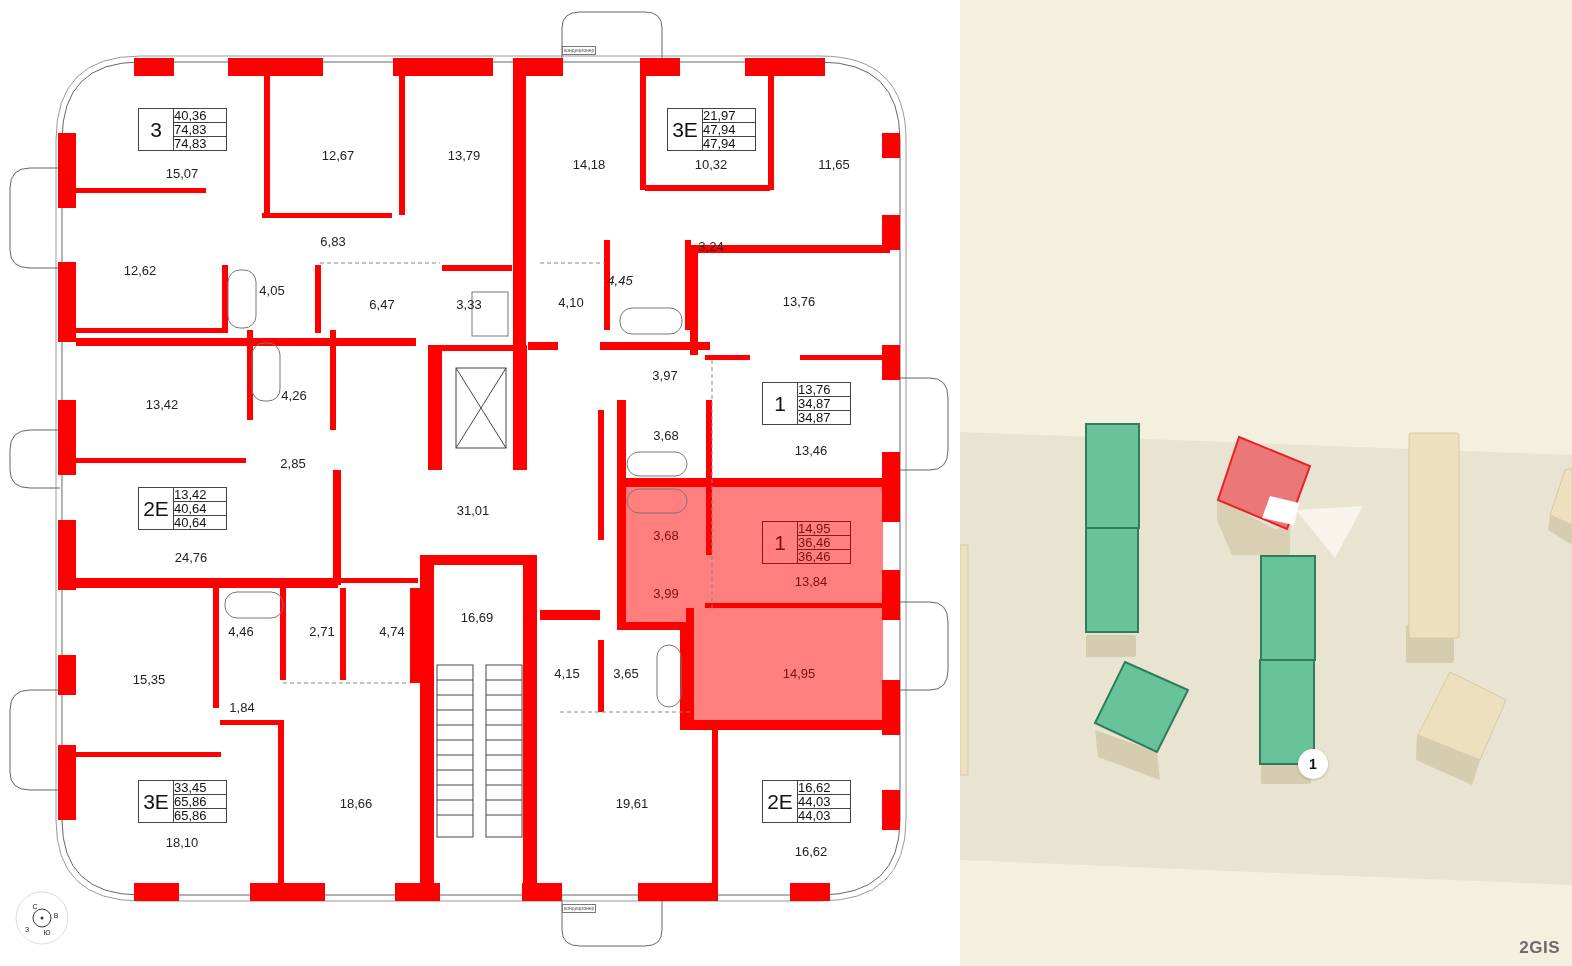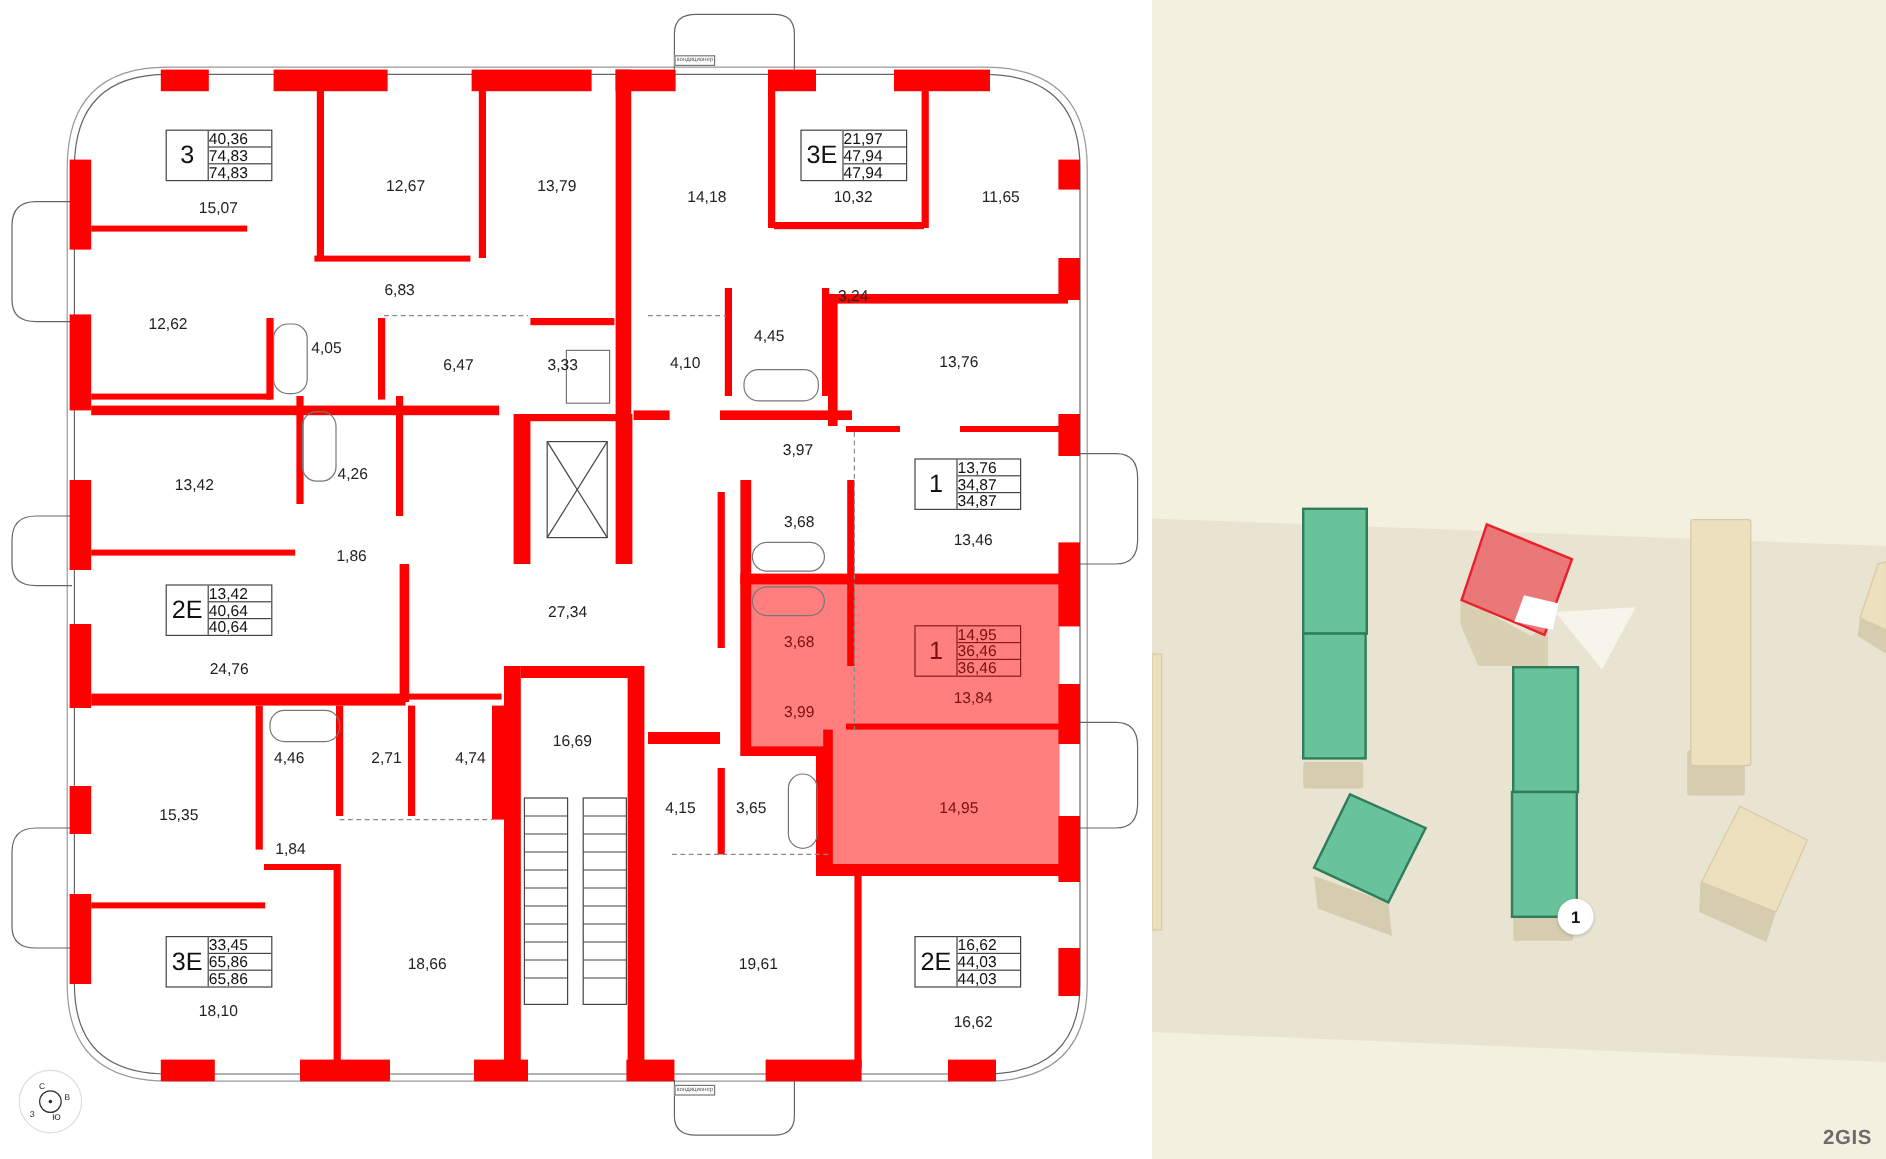--- a/index.html
+++ b/index.html
@@ -253,29 +253,29 @@
   <div class="lbl" style="left:589px;top:164px;">14,18</div>
   <div class="lbl" style="left:711px;top:164px;">10,32</div>
   <div class="lbl" style="left:834px;top:164px;">11,65</div>
   <div class="lbl" style="left:333px;top:241px;">6,83</div>
   <div class="lbl" style="left:711px;top:220px;margin-top:26px;">3,24</div>
   <div class="lbl" style="left:140px;top:270px;">12,62</div>
   <div class="lbl" style="left:272px;top:290px;">4,05</div>
   <div class="lbl" style="left:382px;top:304px;">6,47</div>
   <div class="lbl" style="left:469px;top:304px;">3,33</div>
   <div class="lbl" style="left:571px;top:302px;">4,10</div>
-  <div class="lbl" style="left:641px;top:280px;">4,45</div>
+  <div class="lbl" style="left:620px;top:280px;font-style:italic;">4,45</div>
   <div class="lbl" style="left:799px;top:301px;">13,76</div>
   <div class="lbl" style="left:665px;top:375px;text-align:center;">3,97</div>
   <div class="lbl" style="left:162px;top:404px;">13,42</div>
   <div class="lbl" style="left:294px;top:395px;">4,26</div>
   <div class="lbl" style="left:666px;top:435px;">3,68</div>
   <div class="lbl" style="left:811px;top:450px;">13,46</div>
-  <div class="lbl" style="left:293px;top:463px;">1,86</div>
-  <div class="lbl" style="left:473px;top:510px;">27,34</div>
+  <div class="lbl" style="left:293px;top:463px;">2,85</div>
+  <div class="lbl" style="left:473px;top:510px;">31,01</div>
   <div class="lbl sel" style="left:666px;top:535px;">3,68</div>
   <div class="lbl" style="left:191px;top:557px;">24,76</div>
   <div class="lbl sel" style="left:811px;top:581px;">13,84</div>
   <div class="lbl sel" style="left:666px;top:593px;">3,99</div>
   <div class="lbl" style="left:477px;top:617px;">16,69</div>
   <div class="lbl" style="left:241px;top:631px;">4,46</div>
   <div class="lbl" style="left:322px;top:631px;">2,71</div>
   <div class="lbl" style="left:392px;top:631px;">4,74</div>
   <div class="lbl" style="left:567px;top:673px;text-align:center;">4,15</div>
   <div class="lbl" style="left:626px;top:673px;">3,65</div>

